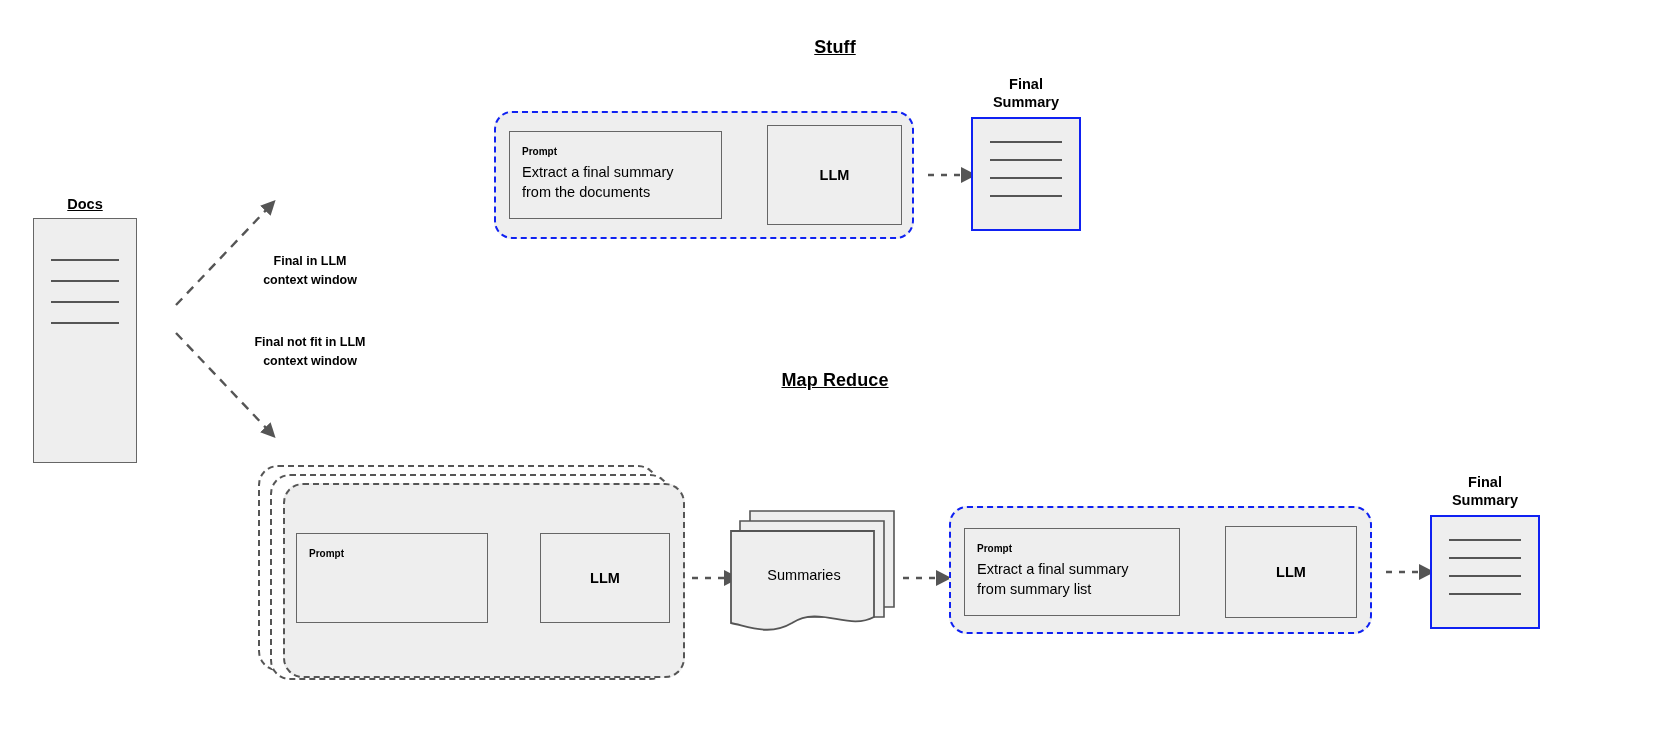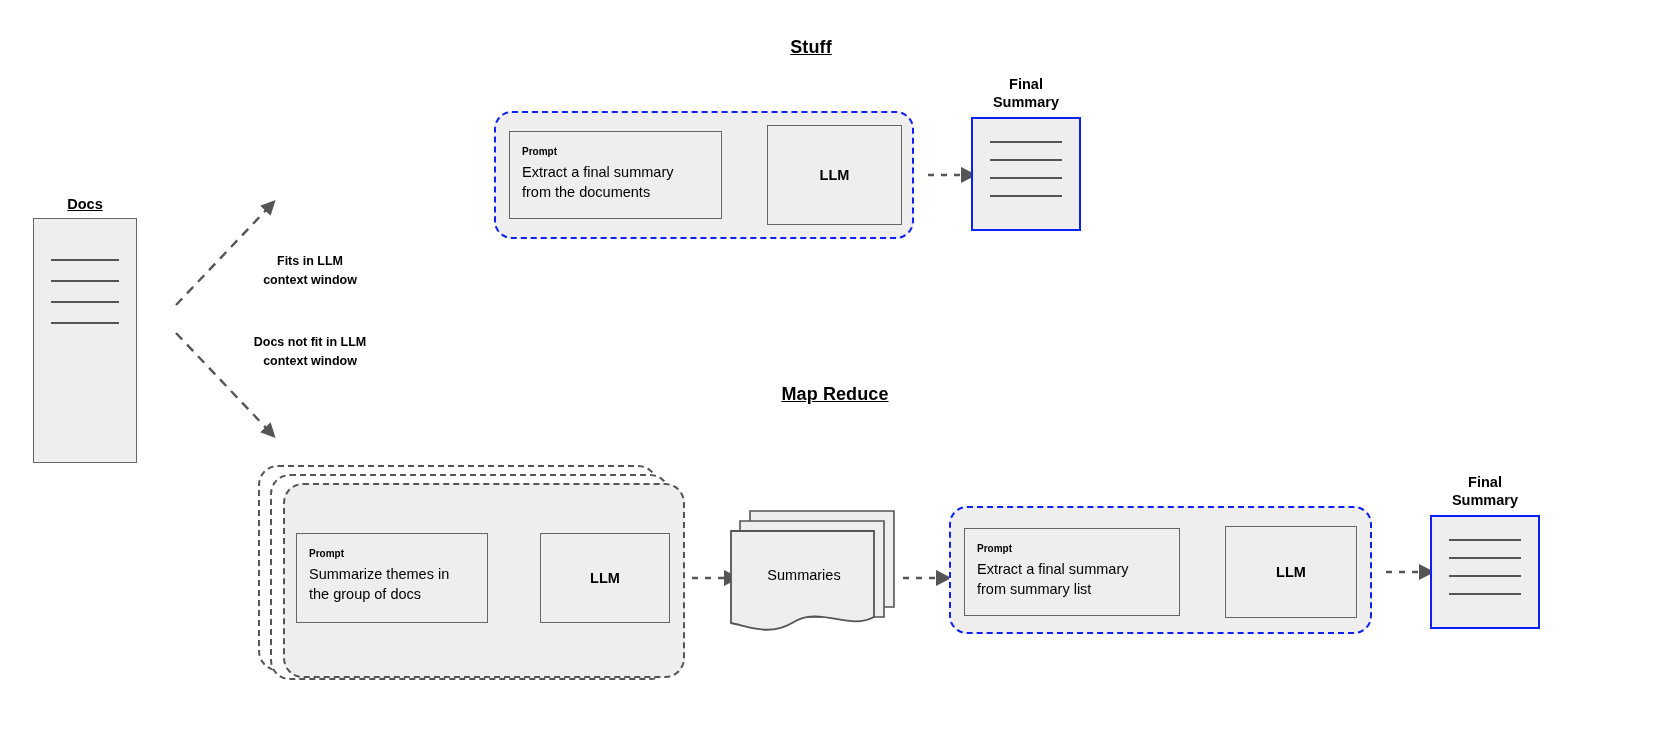--- a/index.html
+++ b/index.html
@@ -182,30 +182,30 @@
   <div class="abs doc-box" style="left:33px; top:218px; width:104px; height:245px;">
     <div class="ruled-lines" style="top:40px;">
       <i style="width:68px; margin-bottom:19px;"></i>
       <i style="width:68px; margin-bottom:19px;"></i>
       <i style="width:68px; margin-bottom:19px;"></i>
       <i style="width:68px;"></i>
     </div>
   </div>
 
   <div class="abs edge-label" style="left:200px; top:252px; width:220px;">
-    <div>Fits in LLM</div>
+    <div>Final in LLM</div>
     <div>context window</div>
   </div>
 
   <div class="abs edge-label" style="left:175px; top:333px; width:270px;">
-    <div>Docs not fit in LLM</div>
+    <div>Final not fit in LLM</div>
     <div>context window</div>
   </div>
 
-  <div class="abs section-title" style="left:681px; top:37px; width:260px;">Stuff</div>
+  <div class="abs section-title" style="left:705px; top:37px; width:260px;">Stuff</div>
 
   <div class="abs blue-group" style="left:494px; top:111px; width:420px; height:128px;"></div>
 
   <div class="abs inner-box" style="left:509px; top:131px; width:213px; height:88px;">
     <div class="ttl">Prompt</div>
     <div class="body">Extract a final summary
 from the documents</div>
   </div>
 
   <div class="abs llm-box" style="left:767px; top:125px; width:135px; height:100px;">
@@ -219,31 +219,29 @@
 
   <div class="abs final-box" style="left:971px; top:117px; width:110px; height:114px;">
     <div class="ruled-lines" style="top:22px;">
       <i style="width:72px; margin-bottom:16px;"></i>
       <i style="width:72px; margin-bottom:16px;"></i>
       <i style="width:72px; margin-bottom:16px;"></i>
       <i style="width:72px;"></i>
     </div>
   </div>
 
-  <div class="abs section-title" style="left:705px; top:384px; width:260px;">Map Reduce</div>
+  <div class="abs section-title" style="left:705px; top:370px; width:260px;">Map Reduce</div>
 
   <div class="abs gray-group ghost" style="left:258px; top:465px; width:400px; height:206px;"></div>
   <div class="abs gray-group ghost" style="left:270px; top:474px; width:400px; height:206px;"></div>
 
   <div class="abs gray-group" style="left:283px; top:483px; width:402px; height:195px;"></div>
 
   <div class="abs inner-box" style="left:296px; top:533px; width:192px; height:90px;">
     <div class="ttl">Prompt</div>
-    <div class="body">Summarize themes in
-the group of docs</div>
   </div>
 
   <div class="abs llm-box" style="left:540px; top:533px; width:130px; height:90px;">
     <span>LLM</span>
   </div>
 
   <div class="abs" style="left:728px; top:505px; width:172px; height:130px;">
     <svg width="172" height="130" viewBox="0 0 172 130">
 
       <path d="M22,6 H166 V102 H22 Z" fill="#eeeeee" stroke="#555555" stroke-width="1.6"></path>

